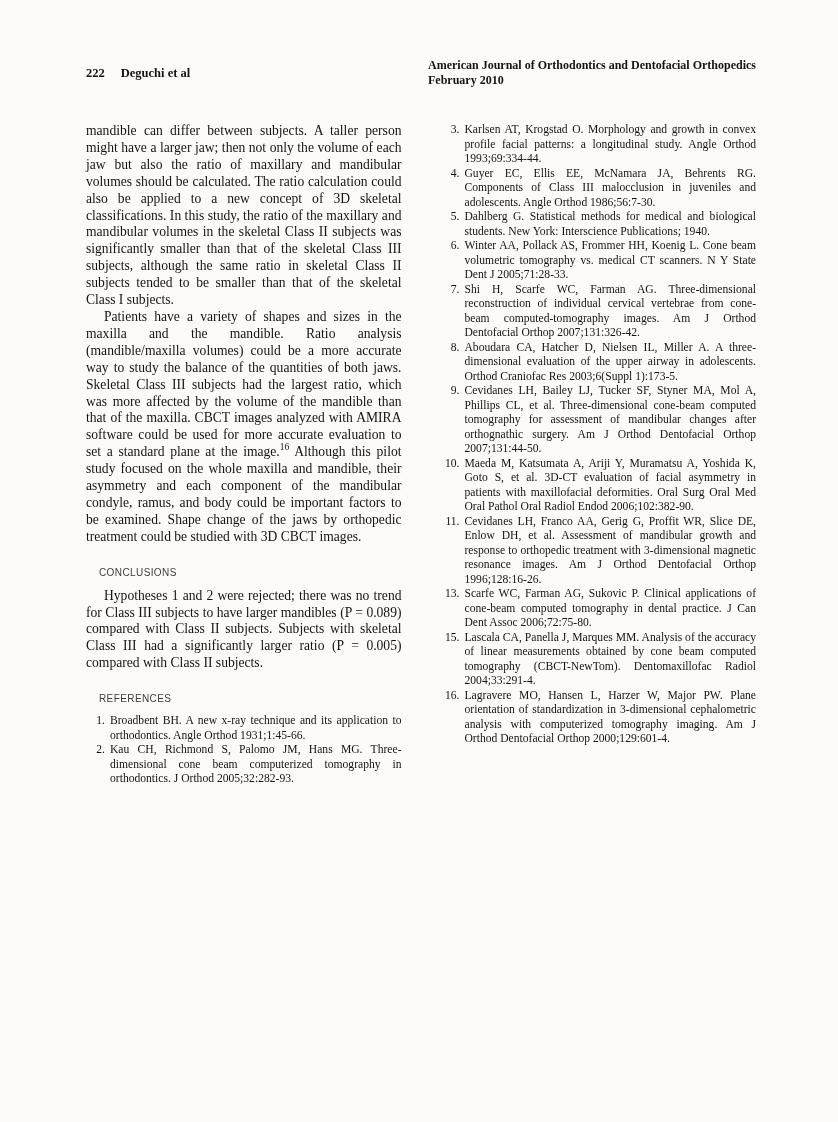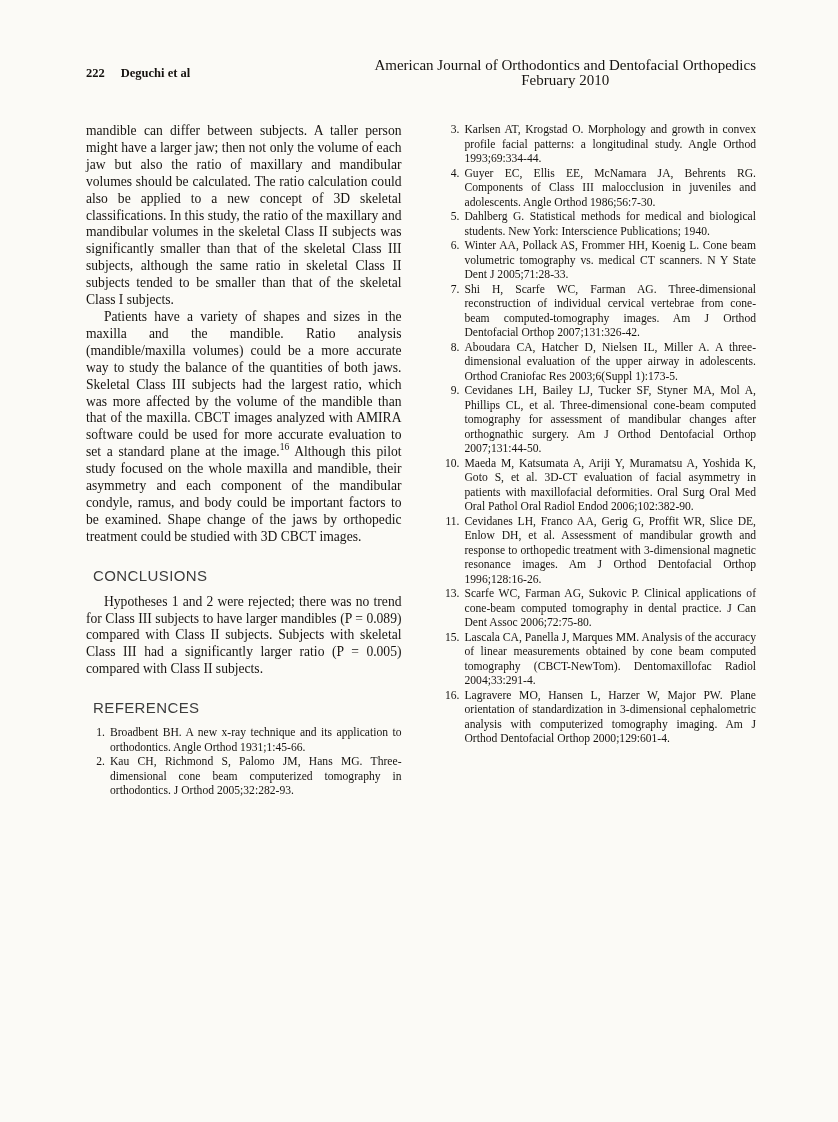--- a/index.html
+++ b/index.html
@@ -22,23 +22,23 @@
     margin-bottom: 36px;
   }
   .header-left {
     font-weight: bold;
     font-size: 12.5px;
     padding-top: 8px;
     white-space: nowrap;
   }
   .header-left .pgnum { margin-right: 16px; }
   .header-right {
-    text-align: center;
-    font-weight: normal;
-    font-size: 15px;
+    text-align: left;
+    font-weight: bold;
+    font-size: 12px;
     line-height: 14.5px;
   }
   .columns {
     display: flex;
     gap: 39px;
   }
   .col { width: 318px; }
   .body-text {
     font-size: 13.6px;
     line-height: 16.9px;
@@ -46,24 +46,24 @@
   }
   p.indented { text-indent: 18px; }
   sup.cite {
     font-size: 9.5px;
     line-height: 0;
     vertical-align: super;
   }
   .section-heading {
     font-family: "Liberation Sans", sans-serif;
     font-weight: 400;
-    font-size: 15px;
+    font-size: 10px;
     letter-spacing: 0.4px;
     color: #3c3c3c;
-    margin: 21px 0 10px 7px;
+    margin: 21px 0 10px 13px;
   }
   .ref-list {
     font-size: 11.6px;
     line-height: 14.5px;
   }
   .ref-item {
     display: flex;
     align-items: flex-start;
   }
   .ref-num {

